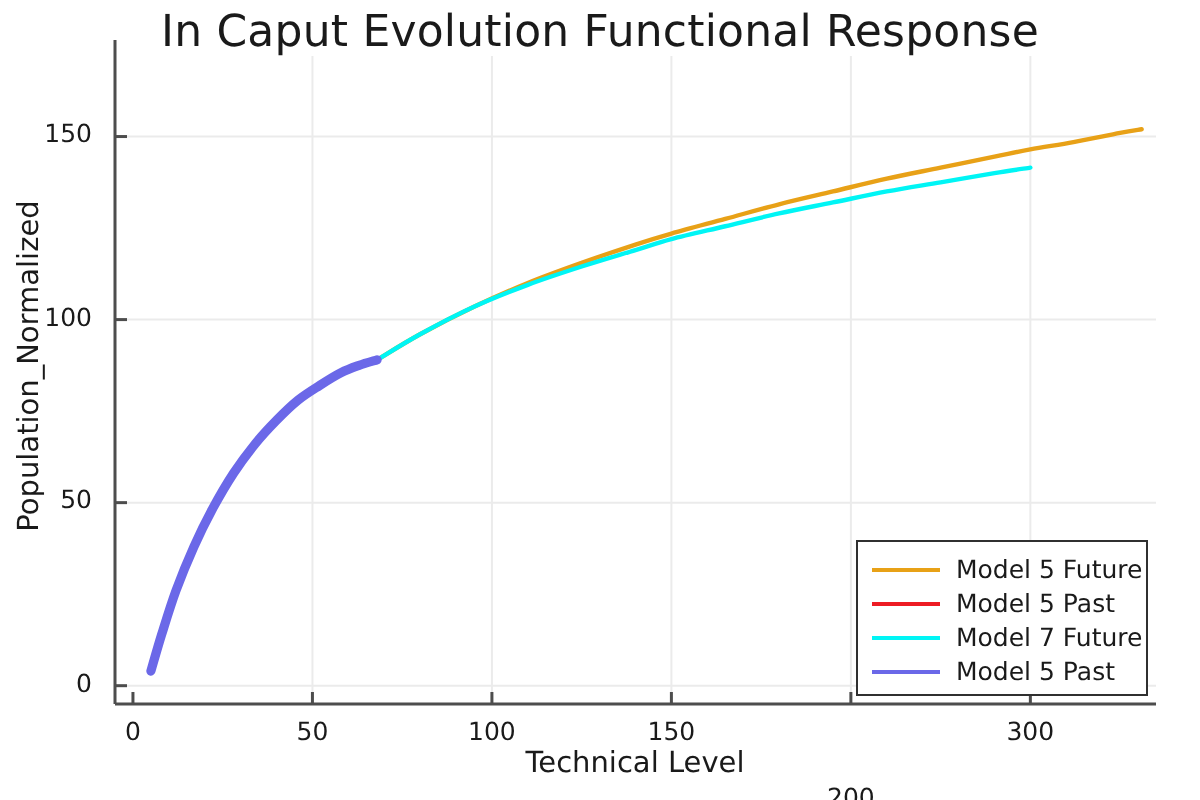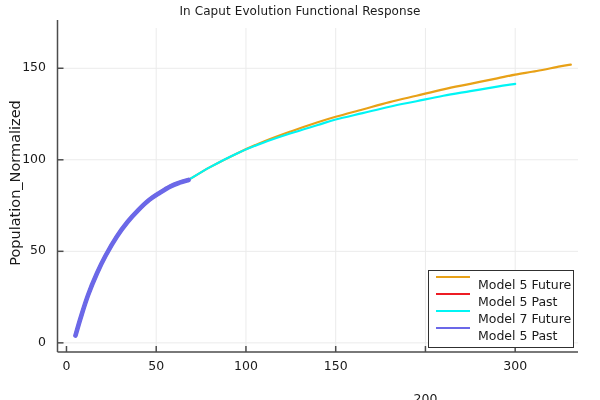--- a/index.html
+++ b/index.html
@@ -4,21 +4,21 @@
 <style>
   html,body{margin:0;padding:0;}
   body{
     width:600px;height:400px;overflow:hidden;background:#ffffff;
     font-family:"DejaVu Sans","Liberation Sans",sans-serif;
     color:#000000;position:relative;
   }
   #figure{position:absolute;left:0;top:0;width:600px;height:400px;}
   #chart-title{
     position:absolute;left:0;top:4px;width:600px;text-align:center;
-    font-size:12px;color:#1a1a1a;letter-spacing:0.1px;
+    font-size:22px;color:#1a1a1a;letter-spacing:0.1px;
   }
   #ylabel-wrap{
     position:absolute;left:-152px;top:172px;width:340px;height:22px;
     transform:rotate(-90deg);transform-origin:center center;
     text-align:center;font-size:14.5px;color:#1a1a1a;
   }
   #xlabel{
     position:absolute;left:57px;top:374px;width:521px;text-align:center;
     font-size:14.5px;color:#1a1a1a;
   }
@@ -29,37 +29,38 @@
   .xtick-label{
     position:absolute;width:60px;text-align:center;
     font-size:12.5px;color:#1a1a1a;
   }
   #legend-box{
     position:absolute;left:428px;top:270px;width:146px;height:78px;
     border:1.1px solid #303030;background:#ffffff;box-sizing:border-box;
     padding:5px 0 0 0;
   }
   .legend-row{
-    display:flex;height:17px;padding-left:7px;
+    display:flex;align-items:center;height:17px;padding-left:7px;
   }
   .legend-swatch{
     width:34px;height:0;border-top-width:2.2px;border-top-style:solid;
     margin-right:8px;flex:none;
   }
   .legend-text{font-size:12.5px;color:#1a1a1a;white-space:nowrap;line-height:17px;}
 </style>
 </head>
 <body>
 
 <div id="figure">
 
   <div id="chart-title">In Caput Evolution Functional Response</div>
 
   <div id="ylabel-wrap">Population_Normalized</div>
 
+  <div id="xlabel">Technical Level</div>
 
   <svg id="plot-svg" width="600" height="400" style="position:absolute;left:0;top:0;">
       <line x1="57.5" x2="578" y1="342.8474576271186" y2="342.8474576271186" stroke="#ebebeb" stroke-width="1"></line>
       <line x1="57.5" x2="578" y1="251.32203389830508" y2="251.32203389830508" stroke="#ebebeb" stroke-width="1"></line>
       <line x1="57.5" x2="578" y1="159.79661016949154" y2="159.79661016949154" stroke="#ebebeb" stroke-width="1"></line>
       <line x1="57.5" x2="578" y1="68.27118644067798" y2="68.27118644067798" stroke="#ebebeb" stroke-width="1"></line>
       <line y1="28" y2="352" x1="156.2155172413793" x2="156.2155172413793" stroke="#ebebeb" stroke-width="1"></line>
       <line y1="28" y2="352" x1="245.95689655172413" x2="245.95689655172413" stroke="#ebebeb" stroke-width="1"></line>
       <line y1="28" y2="352" x1="335.69827586206895" x2="335.69827586206895" stroke="#ebebeb" stroke-width="1"></line>
       <line y1="28" y2="352" x1="425.4396551724138" x2="425.4396551724138" stroke="#ebebeb" stroke-width="1"></line>

